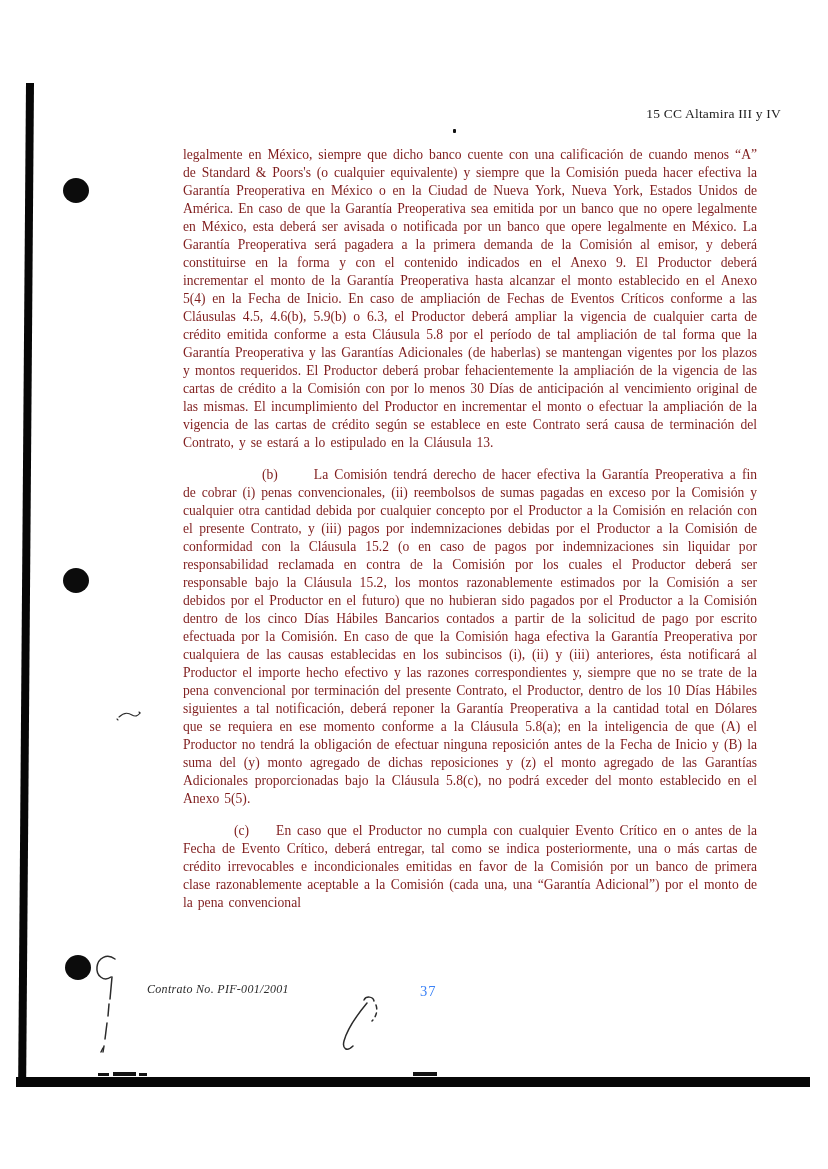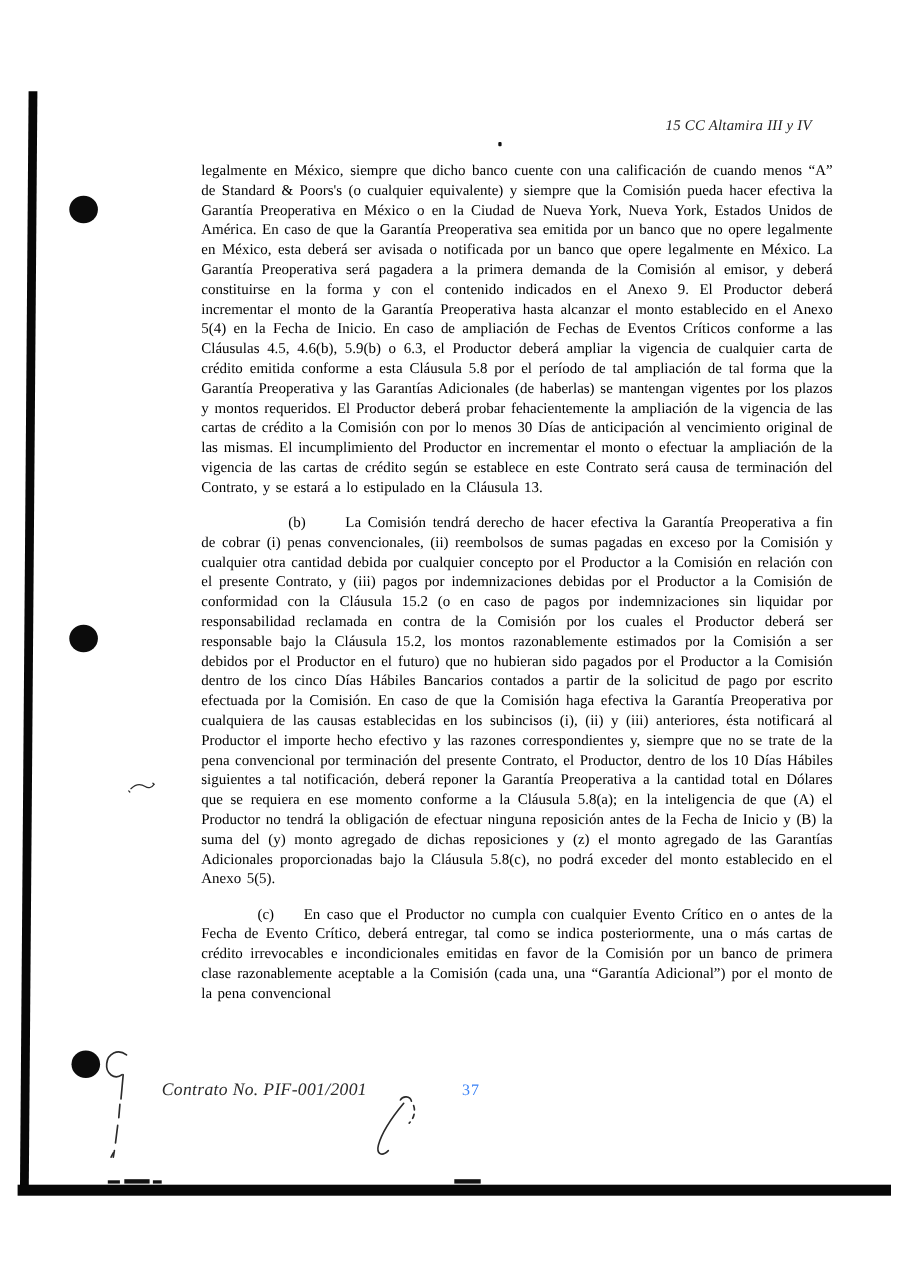--- a/index.html
+++ b/index.html
@@ -22,39 +22,39 @@
   .sp2{left:113px; top:1072px; width:23px; height:4px;}
   .sp3{left:139px; top:1073px; width:8px;  height:3px;}
   .sp4{left:413px; top:1072px; width:24px; height:4px;}
   
   .punch{position:absolute; width:26px; height:25px; border-radius:50%; background:#0c0c0c;}
   .punch1{left:63px; top:178px;}
   .punch2{left:63px; top:568px;}
   .punch3{left:65px; top:955px;}
   
   .header{
-    position:absolute; top:106px; left:401px; width:337px;
-    text-align:right; font-style:italic; font-size:13.5px; color:#222;
+    position:absolute; top:106px; left:444px; width:337px;
+    text-align:right; font-size:13.5px; color:#222;
     letter-spacing:0.2px;
   }
   .stray-dot{position:absolute; left:453px; top:129px; width:3px; height:4px; background:#111; border-radius:1px;}
   
   .body-text{
     position:absolute; left:183px; top:146px; width:574px;
     font-size:13.6px; line-height:18px; text-align:justify;
-    word-spacing:1.6px; color:#000000;
+    word-spacing:1.6px; color:#7f1d1d;
   }
   .body-text p{margin:0 0 14px 0;}
   .plabel{display:inline-block;}
   .para-b .plabel{margin-left:79px; margin-right:36px;}
   .para-c .plabel{margin-left:51px; margin-right:27px;}
   
   .footer-contract{
     position:absolute; left:147px; top:982px; font-style:italic;
-    font-size:16px; color:#2a2a2a; letter-spacing:0.3px;
+    font-size:12px; color:#2a2a2a; letter-spacing:0.3px;
   }
   .footer-page{
     position:absolute; left:420px; top:983px; font-size:14.5px; color:#3b82f6;
     letter-spacing:1px;
   }
   .ink{position:absolute; left:0; top:0; pointer-events:none;}
 </style>
 </head>
 <body>
 

